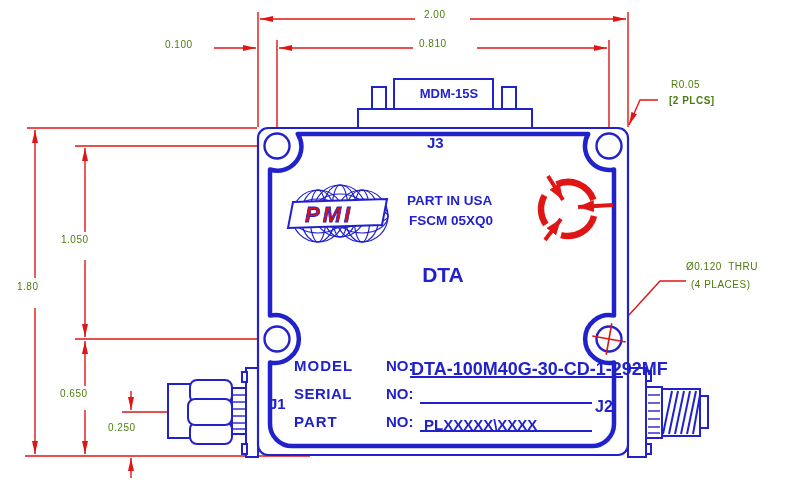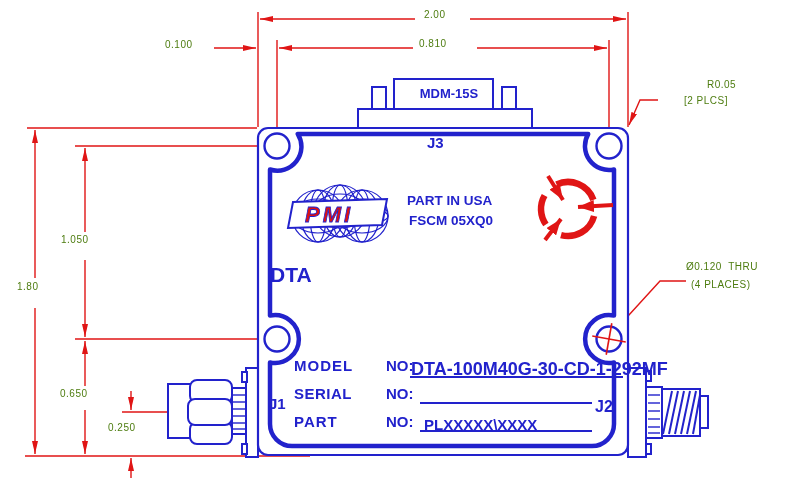--- a/index.html
+++ b/index.html
@@ -174,30 +174,30 @@
   </g>
 </svg>
 
 <div class="txt dim" style="left:424px;top:10px;">2.00</div>
 <div class="txt dim" style="left:419px;top:39px;">0.810</div>
 <div class="txt dim" style="left:165px;top:40px;">0.100</div>
 <div class="txt dim" style="left:17px;top:282px;">1.80</div>
 <div class="txt dim" style="left:61px;top:235px;">1.050</div>
 <div class="txt dim" style="left:60px;top:389px;">0.650</div>
 <div class="txt dim" style="left:108px;top:423px;">0.250</div>
-<div class="txt dim" style="left:707px;top:80px;">R0.05</div>
-<div class="txt dim" style="left:684px;top:96px;">[2 PLCS]</div>
+<div class="txt dim" style="left:671px;top:80px;">R0.05</div>
+<div class="txt dim" style="left:669px;top:96px;font-weight:bold;">[2 PLCS]</div>
 <div class="txt dim" style="left:686px;top:262px;">Ø0.120  THRU</div>
 <div class="txt dim" style="left:691px;top:280px;">(4 PLACES)</div>
 
 <div class="txt blu" style="left:394px;top:87px;width:110px;text-align:center;font-size:13px;">MDM-15S</div>
 <div class="txt blu" style="left:427px;top:135px;font-size:15px;text-align:right;">J3</div>
 <div class="txt blu" style="left:407px;top:194px;font-size:13.5px;">PART IN USA</div>
 <div class="txt blu" style="left:409px;top:214px;font-size:13.5px;">FSCM 05XQ0</div>
-<div class="txt blu" style="left:270px;top:264px;width:346px;font-size:21px;">DTA</div>
+<div class="txt blu" style="left:270px;top:264px;width:346px;text-align:center;font-size:21px;">DTA</div>
 
 <div class="txt blu" style="left:294px;top:358px;font-size:15px;letter-spacing:1px;">MODEL</div>
 <div class="txt blu" style="left:386px;top:358px;font-size:15px;">NO:</div>
 <div class="txt blu" style="left:411px;top:360px;font-size:18px;">DTA-100M40G-30-CD-1-292MF</div>
 <div class="rule" style="left:410px;top:376px;width:213px;"></div>
 
 <div class="txt blu" style="left:294px;top:386px;font-size:15px;letter-spacing:.5px;">SERIAL</div>
 <div class="txt blu" style="left:386px;top:386px;font-size:15px;">NO:</div>
 <div class="txt blu" style="left:424px;top:385px;font-size:15px;margin-top:32px;">PLXXXXX\XXXX</div>
 <div class="rule" style="left:420px;top:402px;width:172px;"></div>

